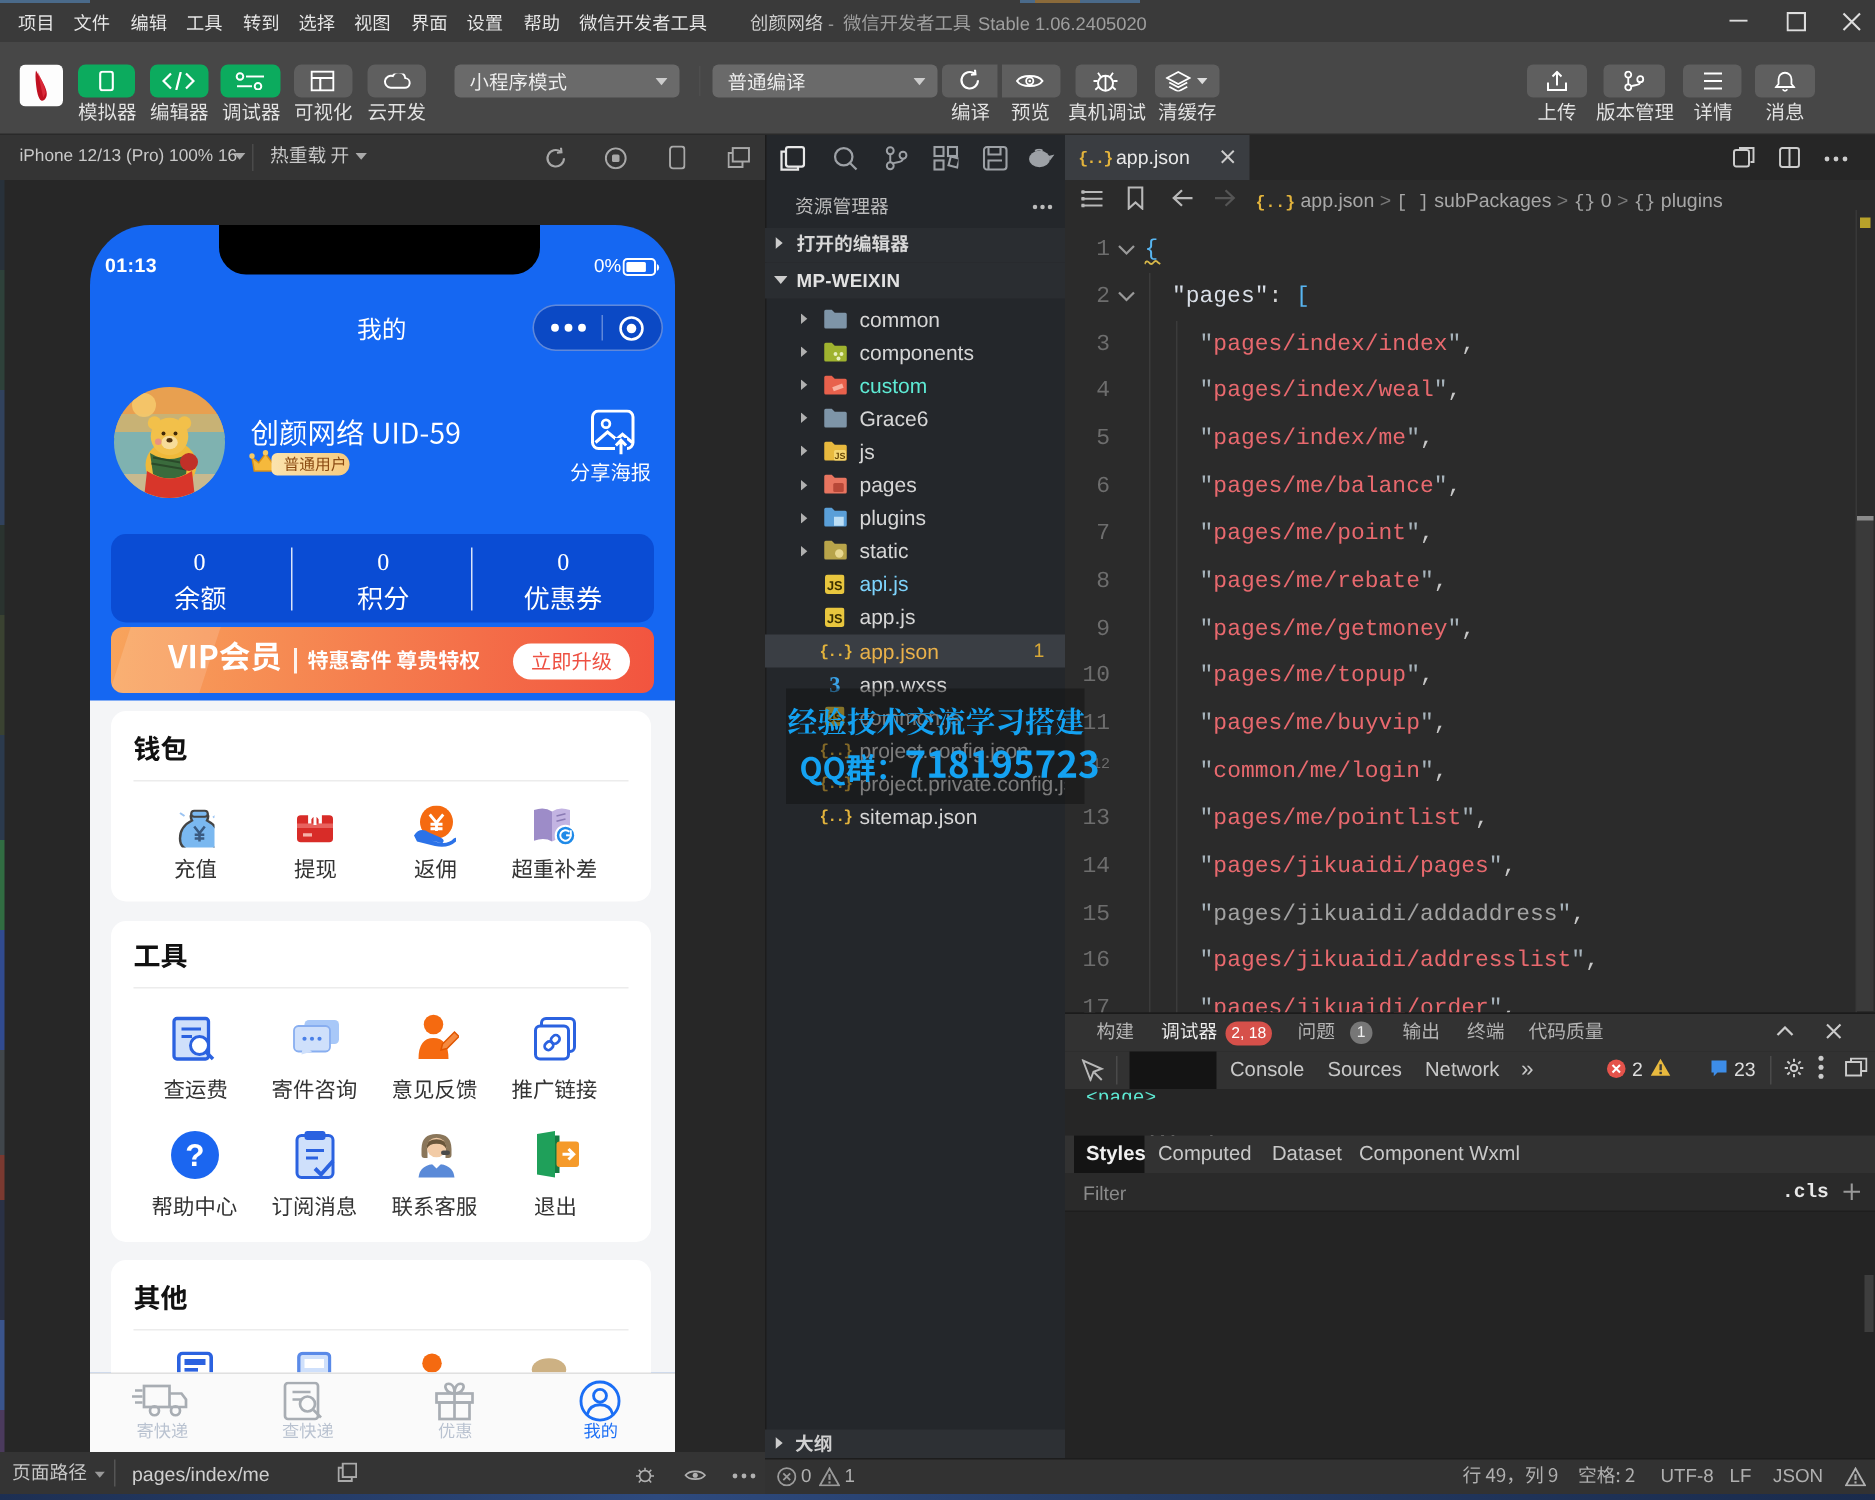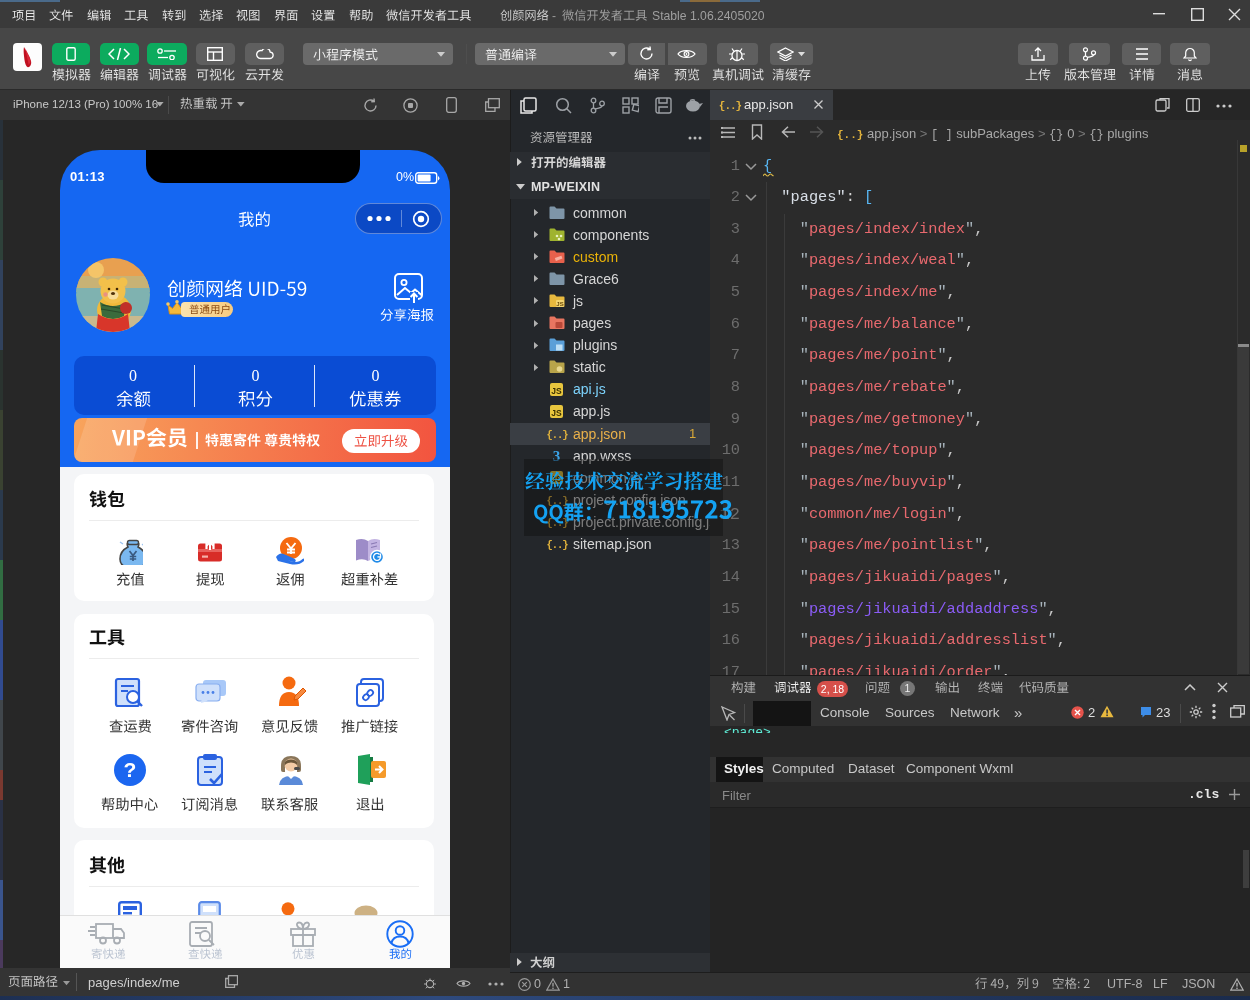--- a/index.html
+++ b/index.html
@@ -869,21 +869,21 @@
       <circle cx="10" cy="11" r="1.3" fill="#e8f0c0"></circle>
     </svg>
     <div style="position:absolute;left:573px;top:226.6px;font-size:14px;color:#d6d6d6;white-space:nowrap;">components</div>
     <svg style="position:absolute;left:534px;top:253.2px;" width="7" height="7" viewBox="0 0 7 7">
       <polygon points="0,0 4.2,3.5 0,7" fill="#b0b0b0"></polygon>
     </svg>
     <svg style="position:absolute;left:549px;top:249.7px" width="16" height="14" viewBox="0 0 16 14">
       <path d="M0.5 1.5 Q0.5 0.5 1.5 0.5 H5.5 L7.5 2.5 H14.5 Q15.5 2.5 15.5 3.5 V12 Q15.5 13 14.5 13 H1.5 Q0.5 13 0.5 12 Z" fill="#e8614c"></path>
       <rect x="6" y="7" width="7" height="3" fill="#f8b0a0" transform="rotate(-20 9 8)"></rect>
     </svg>
-    <div style="position:absolute;left:573px;top:248.7px;font-size:14px;color:#eab308;white-space:nowrap;">custom</div>
+    <div style="position:absolute;left:573px;top:248.7px;font-size:14px;color:#5eead4;white-space:nowrap;">custom</div>
     <svg style="position:absolute;left:534px;top:275.3px;" width="7" height="7" viewBox="0 0 7 7">
       <polygon points="0,0 4.2,3.5 0,7" fill="#b0b0b0"></polygon>
     </svg>
     <svg style="position:absolute;left:549px;top:271.8px" width="16" height="14" viewBox="0 0 16 14">
       <path d="M0.5 1.5 Q0.5 0.5 1.5 0.5 H5.5 L7.5 2.5 H14.5 Q15.5 2.5 15.5 3.5 V12 Q15.5 13 14.5 13 H1.5 Q0.5 13 0.5 12 Z" fill="#7e95a8"></path>
     </svg>
     <div style="position:absolute;left:573px;top:270.8px;font-size:14px;color:#d6d6d6;white-space:nowrap;">Grace6</div>
     <svg style="position:absolute;left:534px;top:297.4px;" width="7" height="7" viewBox="0 0 7 7">
       <polygon points="0,0 4.2,3.5 0,7" fill="#b0b0b0"></polygon>
     </svg>
@@ -1024,28 +1024,28 @@
     <div style="position:absolute;left:700px;top:346.46px;width:40px;text-align:right;color:#6d6d6d;font-family:'Liberation Mono',monospace;font-size:15.3px">7</div>
     <div style="position:absolute;left:763px;top:346.46px;white-space:pre;font-family:'Liberation Mono',monospace;font-size:15.3px"><span style="color:#a8b4bc">    "</span><span style="color:#e8696e">pages/me/point</span><span style="color:#a8b4bc">"</span><span style="color:#c8c8c8">,</span></div>
     <div style="position:absolute;left:700px;top:378.12px;width:40px;text-align:right;color:#6d6d6d;font-family:'Liberation Mono',monospace;font-size:15.3px">8</div>
     <div style="position:absolute;left:763px;top:378.12px;white-space:pre;font-family:'Liberation Mono',monospace;font-size:15.3px"><span style="color:#a8b4bc">    "</span><span style="color:#e8696e">pages/me/rebate</span><span style="color:#a8b4bc">"</span><span style="color:#c8c8c8">,</span></div>
     <div style="position:absolute;left:700px;top:409.78px;width:40px;text-align:right;color:#6d6d6d;font-family:'Liberation Mono',monospace;font-size:15.3px">9</div>
     <div style="position:absolute;left:763px;top:409.78px;white-space:pre;font-family:'Liberation Mono',monospace;font-size:15.3px"><span style="color:#a8b4bc">    "</span><span style="color:#e8696e">pages/me/getmoney</span><span style="color:#a8b4bc">"</span><span style="color:#c8c8c8">,</span></div>
     <div style="position:absolute;left:700px;top:441.44px;width:40px;text-align:right;color:#6d6d6d;font-family:'Liberation Mono',monospace;font-size:15.3px">10</div>
     <div style="position:absolute;left:763px;top:441.44px;white-space:pre;font-family:'Liberation Mono',monospace;font-size:15.3px"><span style="color:#a8b4bc">    "</span><span style="color:#e8696e">pages/me/topup</span><span style="color:#a8b4bc">"</span><span style="color:#c8c8c8">,</span></div>
     <div style="position:absolute;left:700px;top:473.1px;width:40px;text-align:right;color:#6d6d6d;font-family:'Liberation Mono',monospace;font-size:15.3px">11</div>
     <div style="position:absolute;left:763px;top:473.1px;white-space:pre;font-family:'Liberation Mono',monospace;font-size:15.3px"><span style="color:#a8b4bc">    "</span><span style="color:#e8696e">pages/me/buyvip</span><span style="color:#a8b4bc">"</span><span style="color:#c8c8c8">,</span></div>
-    <div style="position:absolute;left:700px;top:504.76px;width:40px;text-align:right;color:#6d6d6d;font-family:'Liberation Mono',monospace;font-size:17px">12</div>
+    <div style="position:absolute;left:700px;top:504.76px;width:40px;text-align:right;color:#6d6d6d;font-family:'Liberation Mono',monospace;font-size:10px">12</div>
     <div style="position:absolute;left:763px;top:504.76px;white-space:pre;font-family:'Liberation Mono',monospace;font-size:15.3px"><span style="color:#a8b4bc">    "</span><span style="color:#e8696e">common/me/login</span><span style="color:#a8b4bc">"</span><span style="color:#c8c8c8">,</span></div>
     <div style="position:absolute;left:700px;top:536.42px;width:40px;text-align:right;color:#6d6d6d;font-family:'Liberation Mono',monospace;font-size:15.3px">13</div>
     <div style="position:absolute;left:763px;top:536.42px;white-space:pre;font-family:'Liberation Mono',monospace;font-size:15.3px"><span style="color:#a8b4bc">    "</span><span style="color:#e8696e">pages/me/pointlist</span><span style="color:#a8b4bc">"</span><span style="color:#c8c8c8">,</span></div>
     <div style="position:absolute;left:700px;top:568.08px;width:40px;text-align:right;color:#6d6d6d;font-family:'Liberation Mono',monospace;font-size:15.3px">14</div>
     <div style="position:absolute;left:763px;top:568.08px;white-space:pre;font-family:'Liberation Mono',monospace;font-size:15.3px"><span style="color:#a8b4bc">    "</span><span style="color:#e8696e">pages/jikuaidi/pages</span><span style="color:#a8b4bc">"</span><span style="color:#c8c8c8">,</span></div>
     <div style="position:absolute;left:700px;top:599.74px;width:40px;text-align:right;color:#6d6d6d;font-family:'Liberation Mono',monospace;font-size:15.3px">15</div>
-    <div style="position:absolute;left:763px;top:599.74px;white-space:pre;font-family:'Liberation Mono',monospace;font-size:15.3px"><span style="color:#a8b4bc">    "</span><span style="color:#8b5cf6">pages/jikuaidi/addaddress</span><span style="color:#a8b4bc">"</span><span style="color:#c8c8c8">,</span></div>
+    <div style="position:absolute;left:763px;top:599.74px;white-space:pre;font-family:'Liberation Mono',monospace;font-size:15.3px"><span style="color:#a8b4bc">    "</span><span style="color:#a3a3a3">pages/jikuaidi/addaddress</span><span style="color:#a8b4bc">"</span><span style="color:#c8c8c8">,</span></div>
     <div style="position:absolute;left:700px;top:631.4px;width:40px;text-align:right;color:#6d6d6d;font-family:'Liberation Mono',monospace;font-size:15.3px">16</div>
     <div style="position:absolute;left:763px;top:631.4px;white-space:pre;font-family:'Liberation Mono',monospace;font-size:15.3px"><span style="color:#a8b4bc">    "</span><span style="color:#e8696e">pages/jikuaidi/addresslist</span><span style="color:#a8b4bc">"</span><span style="color:#c8c8c8">,</span></div>
     <div style="position:absolute;left:700px;top:663.06px;width:40px;text-align:right;color:#6d6d6d;font-family:'Liberation Mono',monospace;font-size:15.3px">17</div>
     <div style="position:absolute;left:763px;top:663.06px;white-space:pre;font-family:'Liberation Mono',monospace;font-size:15.3px"><span style="color:#a8b4bc">    "</span><span style="color:#e8696e">pages/jikuaidi/order</span><span style="color:#a8b4bc">"</span><span style="color:#c8c8c8">,</span></div>
     <svg style="position:absolute;left:763px;top:172.5px;" width="11" height="4" viewBox="0 0 11 4">
       <path d="M0 3 Q1.5 0 3 2 Q4.5 4 6 2 Q7.5 0 9 2 L10.5 3" stroke="#d8b84a" stroke-width="1.2" fill="none"></path>
     </svg>
     <div style="position:absolute;left:1237px;top:140px;width:1px;height:535px;background:#383838;"></div>
     <div style="position:absolute;left:1240px;top:145px;width:7px;height:7px;background:#b8a22a;"></div>
     <div style="position:absolute;left:1238px;top:344px;width:11px;height:330px;background:#3a3a3a;"></div>

